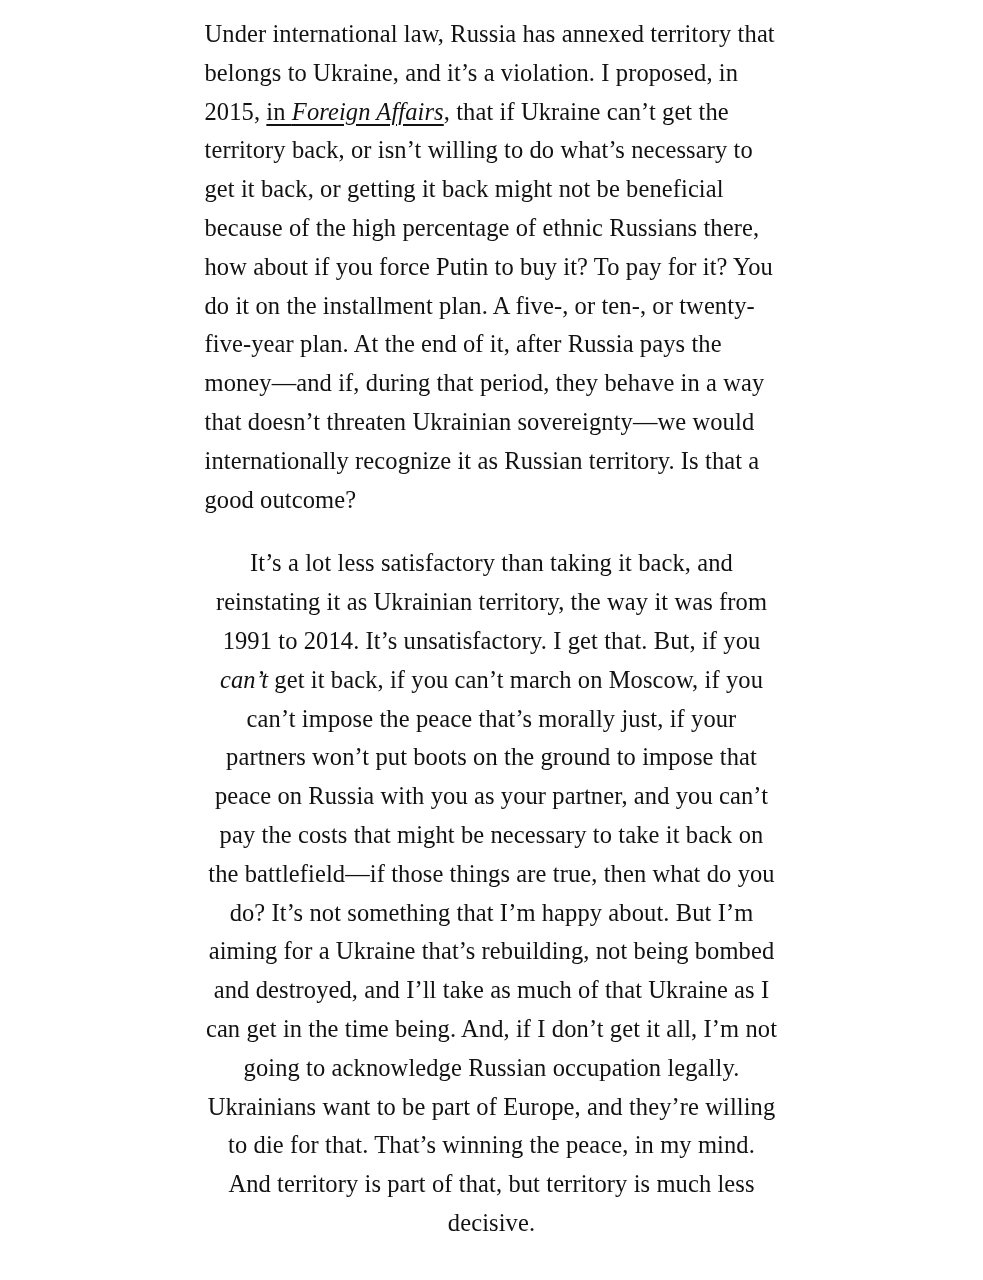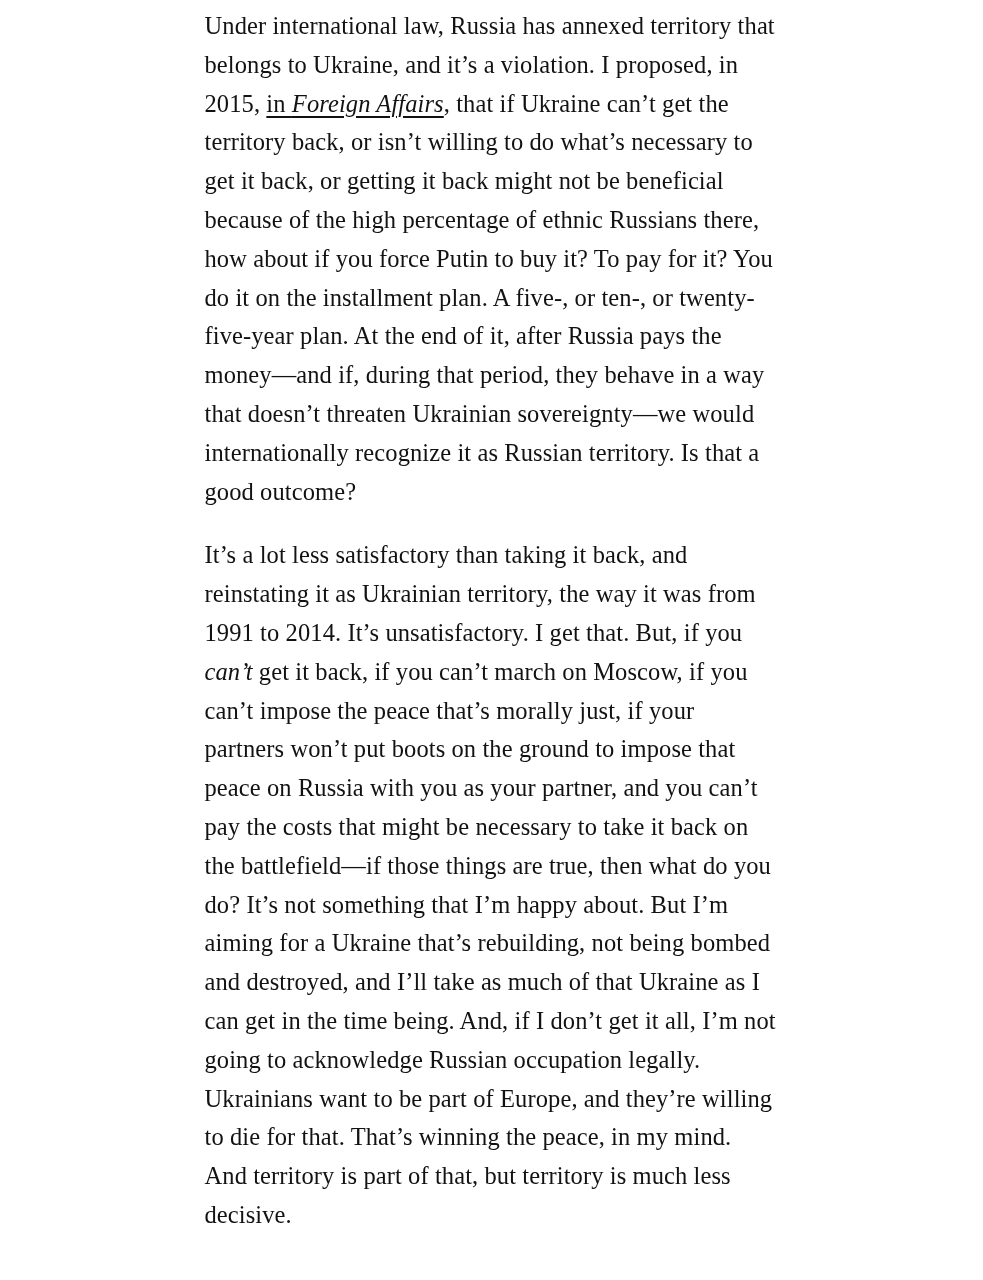--- a/index.html
+++ b/index.html
@@ -10,32 +10,33 @@
   body {
     width: 983px;
     height: 1280px;
     overflow: hidden;
     background: #ffffff;
     font-family: "Liberation Serif", serif;
     color: #121212;
   }
   .article {
     width: 574px;
-    margin: 0 auto;
+    margin: 8px auto;
     padding-top: 7px;
   }
   p.para {
     font-size: 24.5px;
     line-height: 38.8px;
     margin: 0 0 25px 0;
     letter-spacing: 0.1px;
     text-align: left;
   }
   p.para:last-child {
     margin-bottom: 0;
+    text-align: center;
   }
   .italic {
     font-style: italic;
   }
   a.inline-link {
     color: inherit;
     text-decoration: underline;
     text-decoration-thickness: 1.5px;
     text-underline-offset: 3.5px;
     cursor: pointer;

